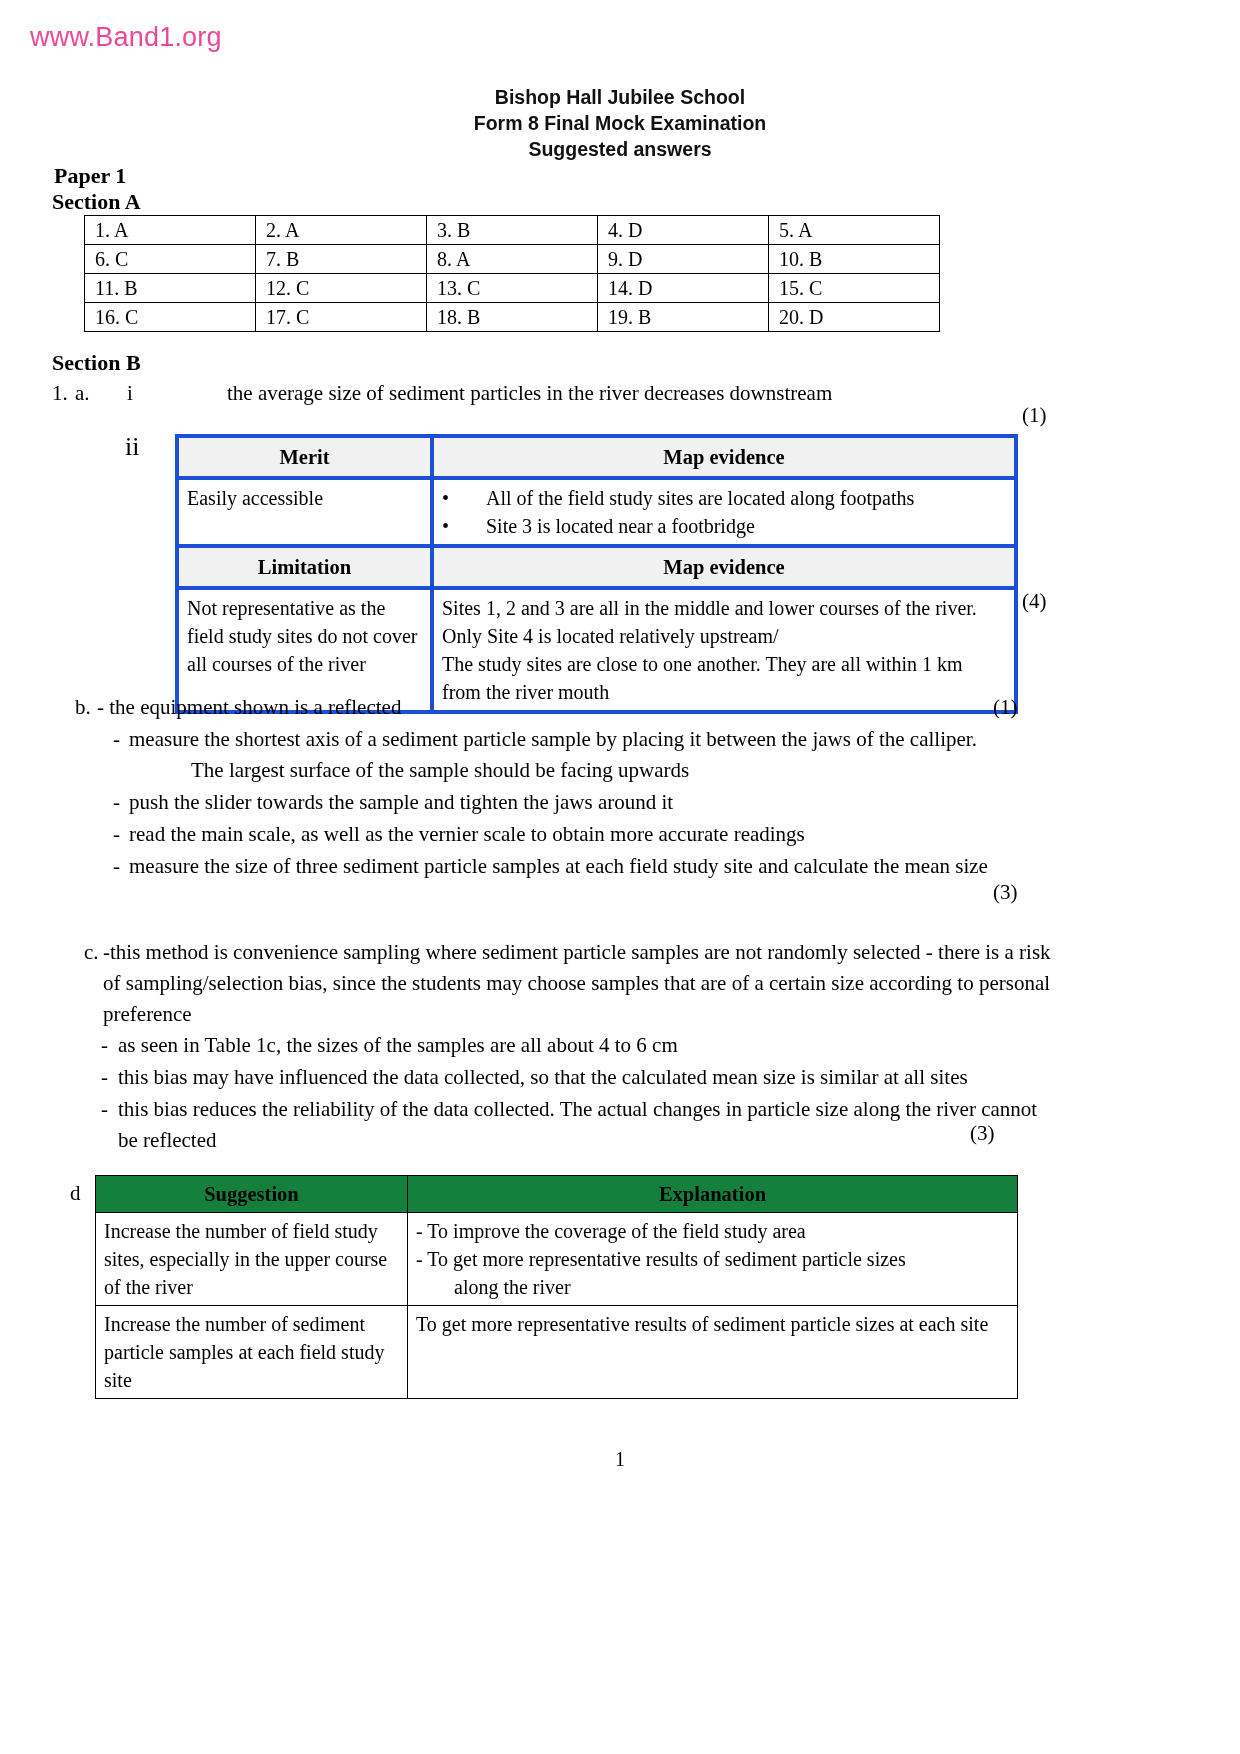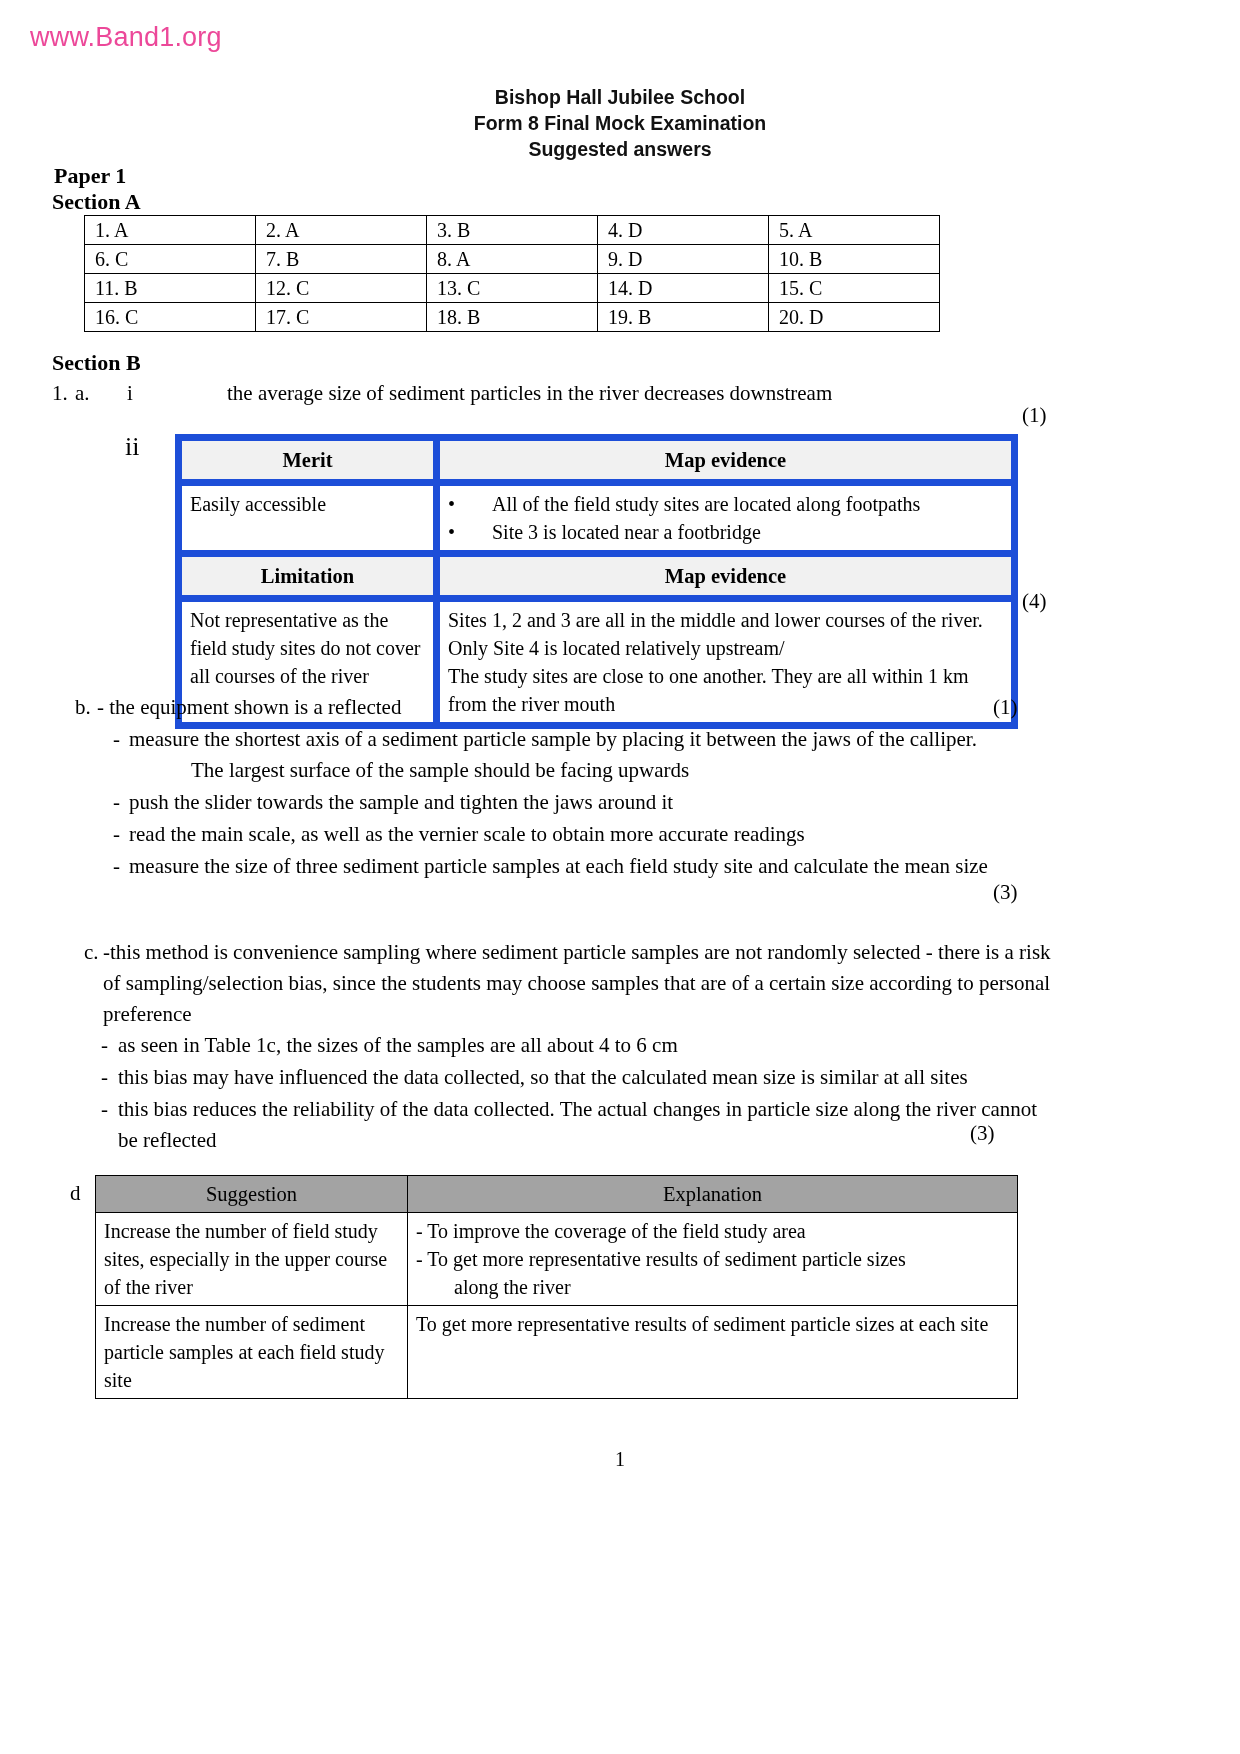--- a/index.html
+++ b/index.html
@@ -70,21 +70,21 @@
   .m3 { left:993px; top:880px; }
   .m3b { left:970px; top:1121px; }
 
   .ii-label { position:absolute; left:125px; top:432px; font-size:26px; }
 
   table.merit {
     position:absolute; left:175px; top:434px; width:843px;
     border-collapse:collapse; font-size:20px;
   }
   table.merit td, table.merit th {
-    border:7px solid #1d4ed8; vertical-align:top;
+    border:4px solid #1d4ed8; vertical-align:top;
     padding:4px 8px; line-height:28px;
   }
   table.merit th {
     background:#f1f1f1; text-align:center; font-weight:bold;
     font-size:20.5px; padding:5px 8px;
   }
   table.merit .c1 { width:235px; }
   .bullet-row { display:block; padding-left:22px; position:relative; }
   .bullet-row .bd { position:absolute; left:0px; top:0; }
   .bullet-row .bt { display:inline-block; padding-left:22px; }
@@ -109,21 +109,21 @@
   .d-label { position:absolute; left:70px; top:1181px; font-size:21px; }
 
   table.sugg {
     position:absolute; left:95px; top:1175px; width:923px;
     border-collapse:collapse; font-size:20px;
   }
   table.sugg td, table.sugg th {
     border:1px solid #000; vertical-align:top;
     padding:4px 8px; line-height:28px;
   }
-  table.sugg th { background:#a3a3a3; text-align:center; font-weight:normal; font-size:20.5px; }
+  table.sugg th { background:#15803d; text-align:center; font-weight:bold; font-size:20.5px; }
   table.sugg .c1 { width:295px; }
   table.sugg .ex-cell { text-align:center; vertical-align:bottom; }
   .sub-ind { display:block; padding-left:38px; }
 
   .pageno {
     position:absolute; left:0; top:1448px; width:1240px; text-align:center;
     font-size:20px;
   }
 </style>
 </head>

